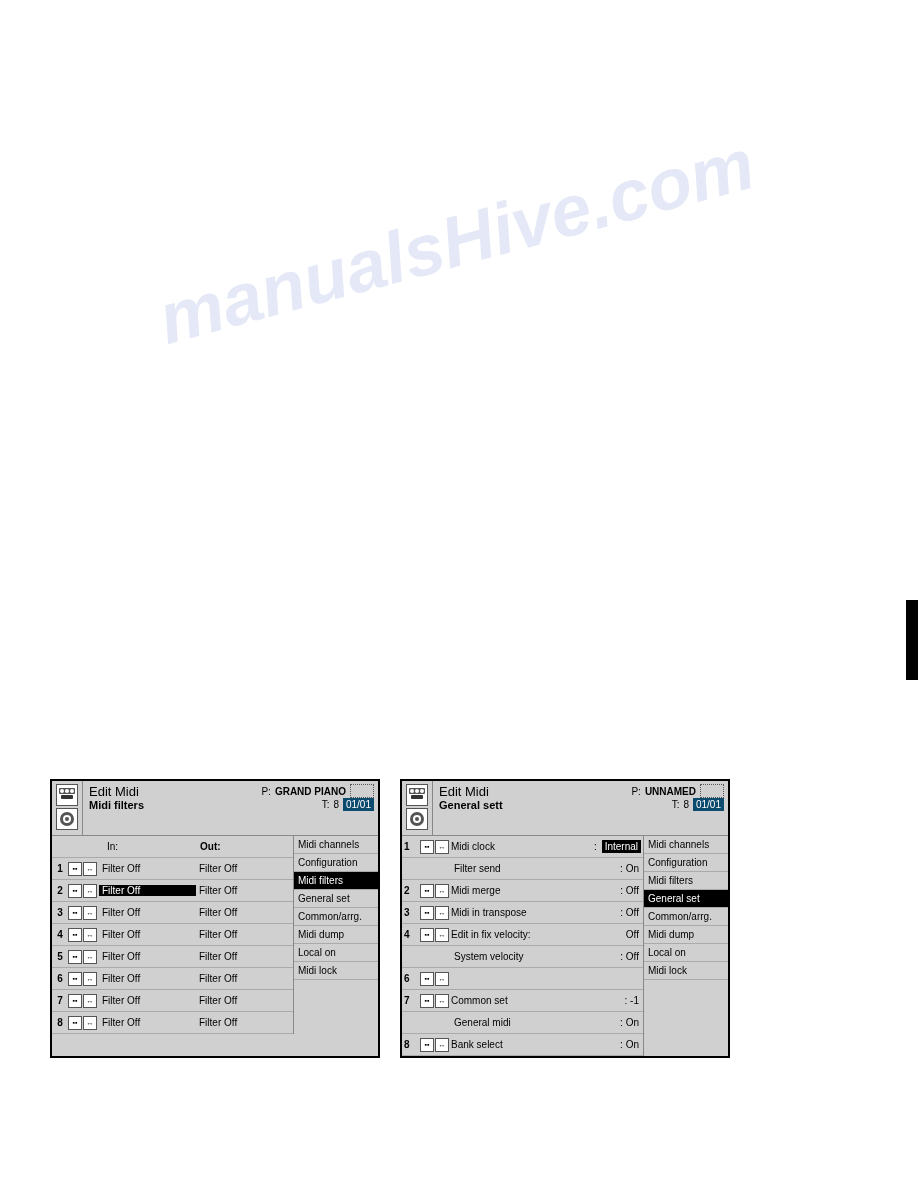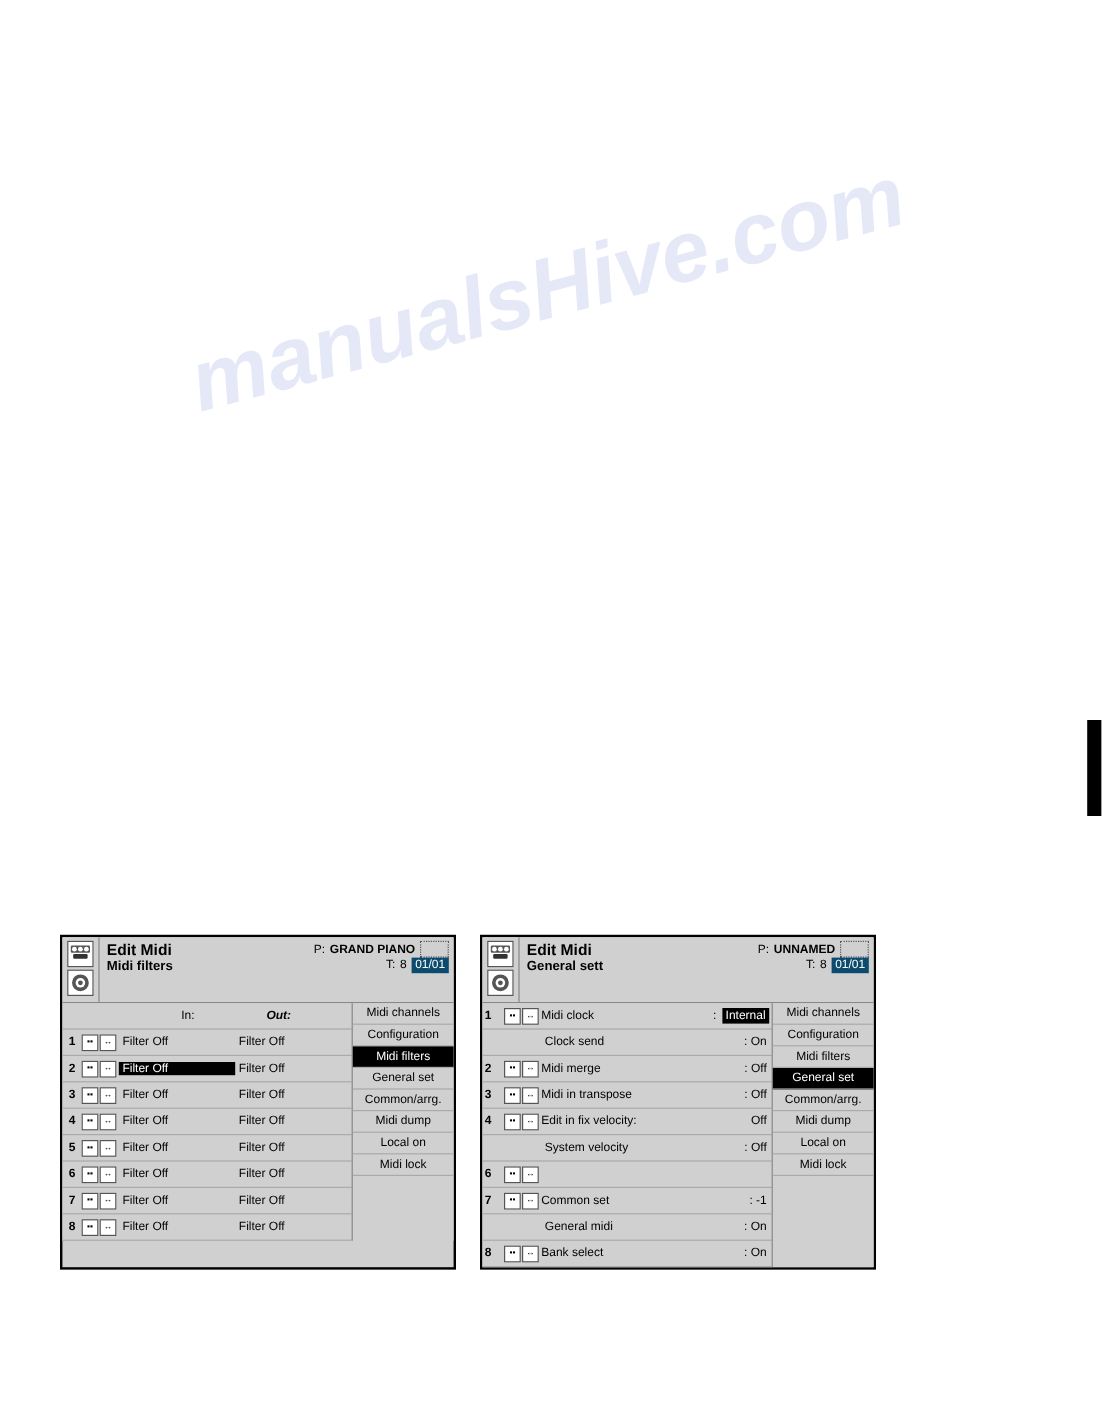--- a/index.html
+++ b/index.html
@@ -90,21 +90,21 @@
       height: 18px;
     }
 
     .panel-header-middle {
       flex: 1;
       padding: 3px 6px;
     }
 
     .panel-title {
       font-size: 13px;
-      font-weight: bold;
+      font-weight: normal;
     }
 
     .panel-subtitle {
       font-size: 11px;
       font-weight: bold;
     }
 
     .panel-header-right {
       display: flex;
       flex-direction: column;
@@ -212,21 +212,20 @@
       display: flex;
       flex-direction: column;
     }
 
     .menu-item {
       font-size: 10px;
       padding: 3px 4px;
       border-bottom: 1px solid #aaa;
       cursor: pointer;
       white-space: nowrap;
-      text-align: center;
     }
 
     .menu-item.active {
       background: #000;
       color: #fff;
     }
 
     
     .gen-rows-area {
       flex: 1;
@@ -279,28 +278,26 @@
 
     .in-out-spacer {
       width: 52px;
     }
 
     .in-label {
       flex: 1;
       font-size: 10px;
       font-weight: normal;
       padding-left: 3px;
-      margin-left: 44px;
     }
 
     .out-label {
       flex: 1;
       font-size: 10px;
       font-weight: bold;
-      font-style: italic;
     }
   </style>
 </head>
 <body>
 
 <div class="watermark">manualsHive.com</div>
 
 <div class="right-bar"></div>
 
 <div class="panels-container">
@@ -489,21 +486,21 @@
           <span class="gen-setting-name">Midi clock</span>
           <span class="gen-setting-value">:&nbsp;</span>
           <span class="gen-setting-value inverted">Internal</span>
         </div>
 
         <div class="gen-row">
           <span class="gen-row-num"></span>
           <div class="gen-row-icons">
             <div style="width:32px;"></div>
           </div>
-          <span class="gen-setting-name">Clock send</span>
+          <span class="gen-setting-name">Filter send</span>
           <span class="gen-setting-value">: On</span>
         </div>
 
         <div class="gen-row">
           <span class="gen-row-num">2</span>
           <div class="gen-row-icons">
             <div class="row-icon-btn">▪▪</div>
             <div class="row-icon-btn">↔</div>
           </div>
           <span class="gen-setting-name">Midi merge</span>

